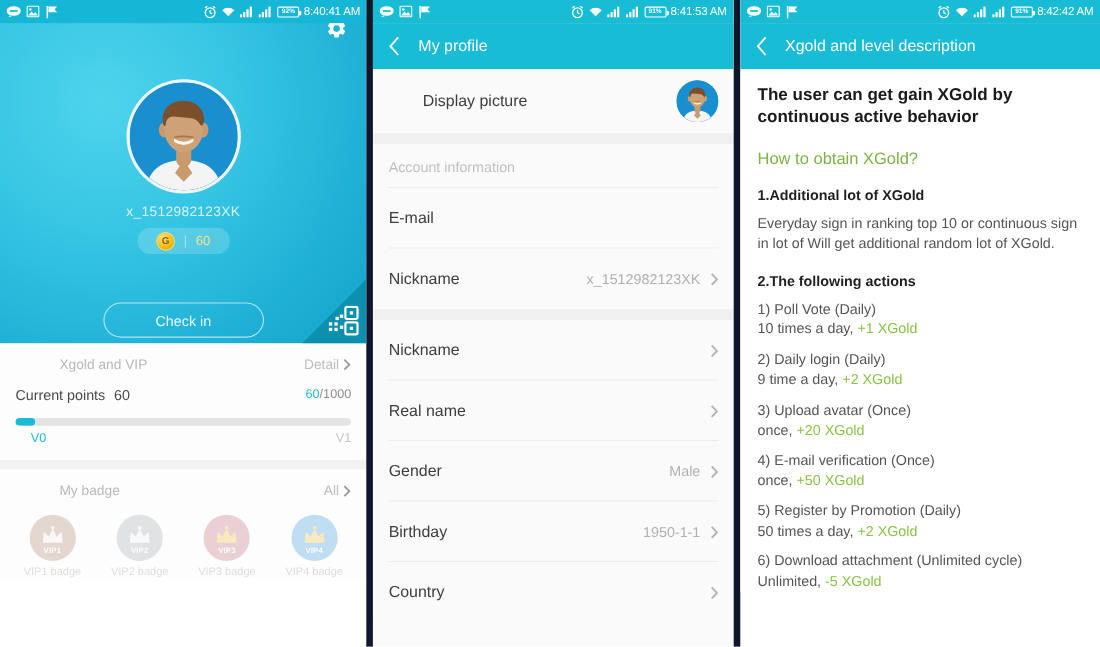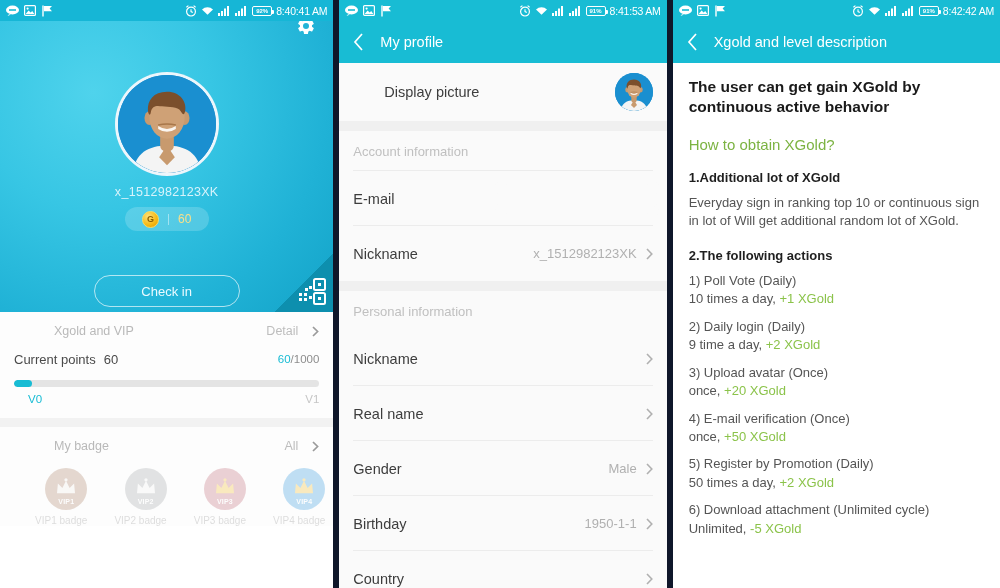--- a/index.html
+++ b/index.html
@@ -89,41 +89,41 @@
   .qr-corner svg { position: absolute; right: 5px; bottom: 6px; }
 
   
   .card { background: #fdfdfd; width: 100%; }
   .card-head {
     display: flex; align-items: center; justify-content: space-between;
     padding: 12px 14px 9px 14px;
     margin-left: 40px;
   }
   .card-head .lbl { color: #b9b9b9; font-size: 12.5px; }
-  .card-head .act { color: #bdbdbd; font-size: 12.5px; display: flex; align-items: center; gap: 14px; }
+  .card-head .act { color: #bdbdbd; font-size: 12.5px; display: flex; align-items: center; gap: 4px; }
   .points-row {
     display: flex; align-items: center; justify-content: space-between;
     padding: 0 14px; height: 24px;
   }
   .points-row .left { font-size: 13px; color: #4a4a4a; }
   .points-row .left b { font-weight: normal; margin-left: 8px; }
   .points-row .right { font-size: 11.5px; color: #8d8d8d; }
   .points-row .right i { font-style: normal; color: #18bcd4; }
   .bar-outer {
     margin: 9px 14px 0 14px; height: 7px; border-radius: 4px; background: #e4e4e4;
     position: relative; overflow: hidden;
   }
   .bar-inner { height: 100%; border-radius: 4px; background: #18bcd4; width: 6%; }
   .lvl-row { display: flex; justify-content: space-between; padding: 6px 14px 13px 28px; }
   .lvl-row .v0 { color: #18bcd4; font-size: 11.5px; }
   .lvl-row .v1 { color: #c6c6c6; font-size: 11.5px; }
   .gap { height: 9px; background: #f2f2f2; }
 
   .badges { display: flex; padding: 6px 8px 0 8px; opacity: .32; }
-  .badge-item { flex: 1; display: flex; flex-direction: column; align-items: flex-end; gap: 5px; }
+  .badge-item { flex: 1; display: flex; flex-direction: column; align-items: center; gap: 5px; }
   .badge-circle {
     width: 42px; height: 42px; border-radius: 50%;
     display: flex; flex-direction: column; align-items: center; justify-content: center;
     position: relative;
   }
   .badge-circle .bname {
     position: absolute; bottom: 5px; font-size: 7px; color: #fff; font-weight: bold; letter-spacing: .2px;
   }
   .badge-label { font-size: 10px; color: #9a9a9a; }
 
@@ -449,21 +449,20 @@
         <div class="rr">
           <span>x_1512982123XK</span>
           <svg width="7" height="12" viewBox="0 0 7 12">
               <path d="M1 1 L5.8 6 L1 11" stroke="#b0b0b0" stroke-width="1.6" fill="none"></path>
             </svg>
         </div>
       </div>
 
       <div class="sec-gap"></div>
 
-      <div class="section-head">Personal information</div>
 
       <div class="row has-sep">
         <div class="rl">Nickname</div>
         <div class="rr">
           <span></span>
           <svg width="7" height="12" viewBox="0 0 7 12">
               <path d="M1 1 L5.8 6 L1 11" stroke="#b0b0b0" stroke-width="1.6" fill="none"></path>
             </svg>
         </div>
       </div>

